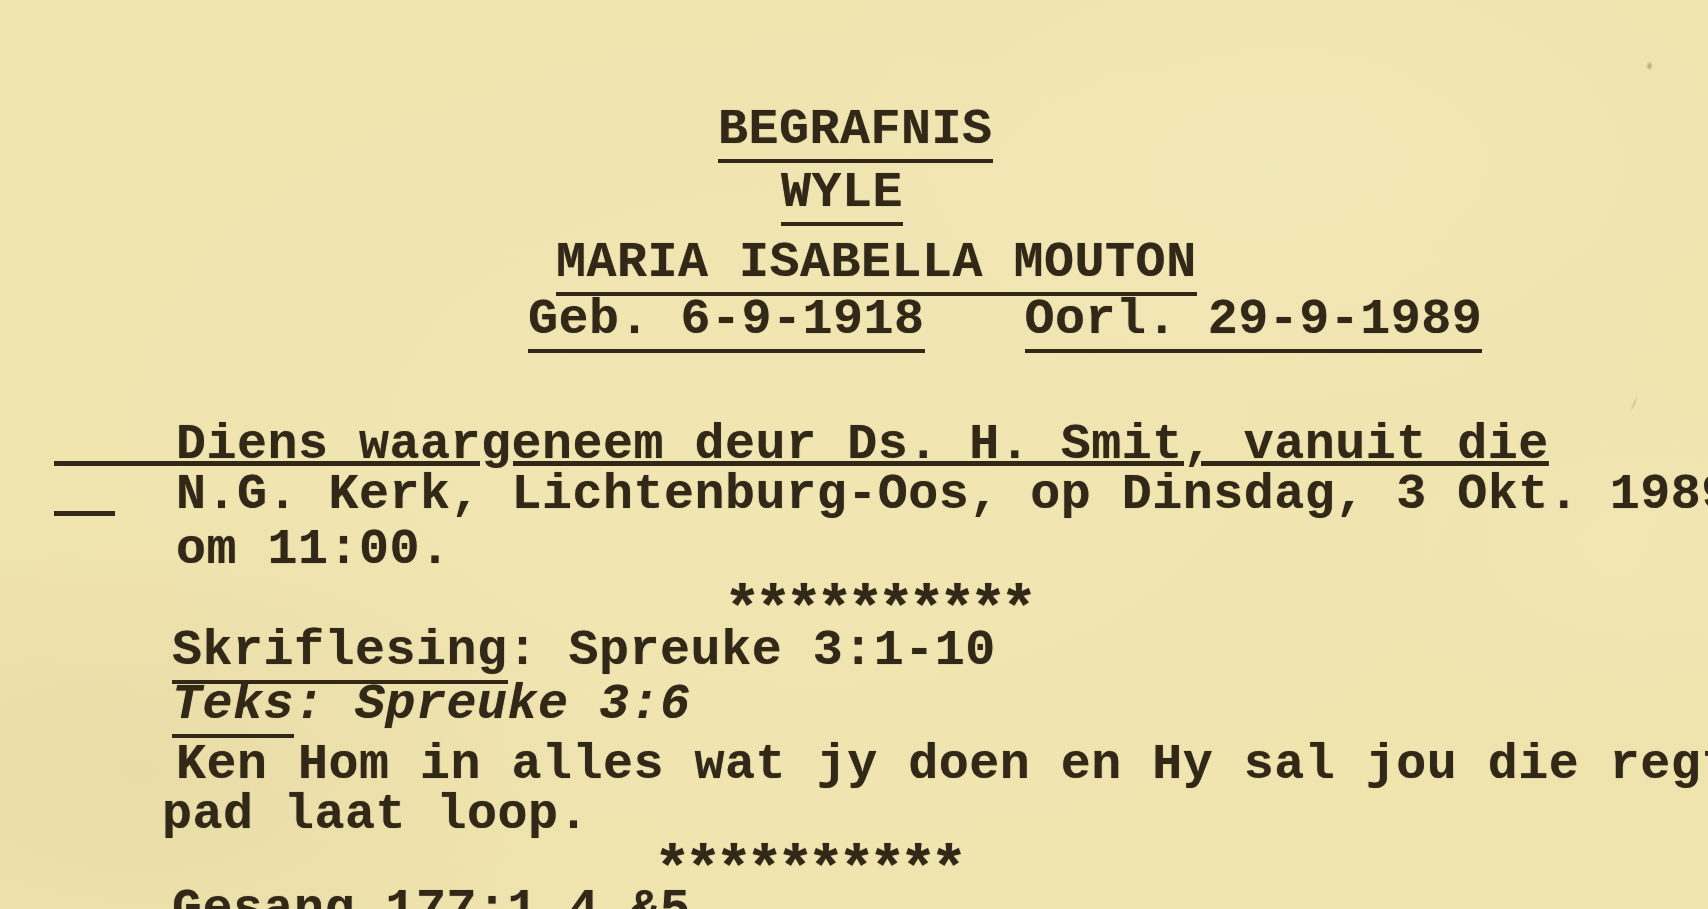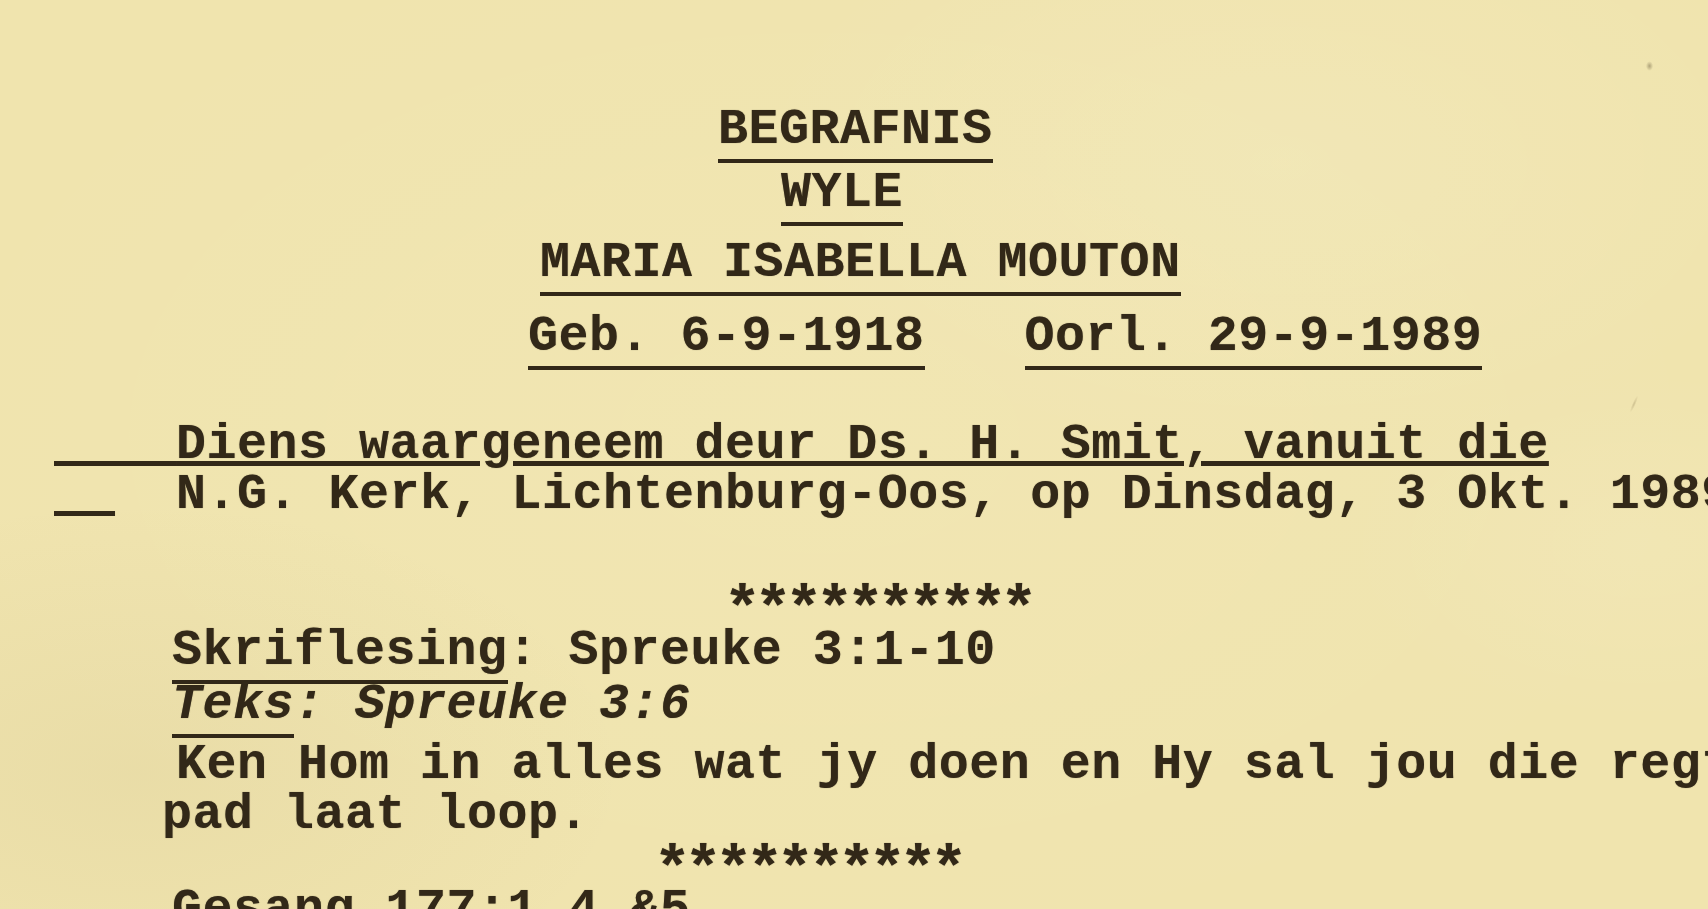--- a/index.html
+++ b/index.html
@@ -63,36 +63,39 @@
 <div class="page">
 
   <div class="line" style="top:55px; left:596px;">
     <span class="u">BEGRAFNIS</span>
   </div>
 
   <div class="line" style="top:118px; left:659px;font-family:Liberation Mono, monospace;">
     <span class="u">WYLE</span>
   </div>
 
-  <div class="line" style="top:188px; left:418px;">
+  <div class="line" style="top:188px; left:434px;">
     <span class="u">MARIA ISABELLA MOUTON</span>
   </div>
 
-  <div class="line" style="top:262px; left:406px;">
+  <div class="line" style="top:245px; left:406px;">
     <span class="u">Geb. 6-9-1918</span><span class="u" style="margin-left:100px;">Oorl. 29-9-1989</span>
   </div>
 
   <div class="line" style="top:370px; left:54px;text-decoration:underline;">
     <span>Diens waargeneem deur Ds. H. Smit, vanuit die</span>
   </div>
 
   <div class="line" style="top:420px; left:54px;">
     <span>N.G. Kerk, Lichtenburg-Oos, op Dinsdag, 3 Okt. 1989,</span>
   </div>
 
+  <div class="line" style="top:475px; left:54px;">
+    <span>om 11:00.</span>
+  </div>
 
   <div class="line stars" style="top:518px; left:601px;">
     <span>**********</span>
   </div>
 
   <div class="line" style="top:576px; left:50px;">
     <span class="u">Skriflesing</span><span>: Spreuke 3:1-10</span>
   </div>
 
   <div class="line" style="top:630px; left:50px;font-style:italic;">

